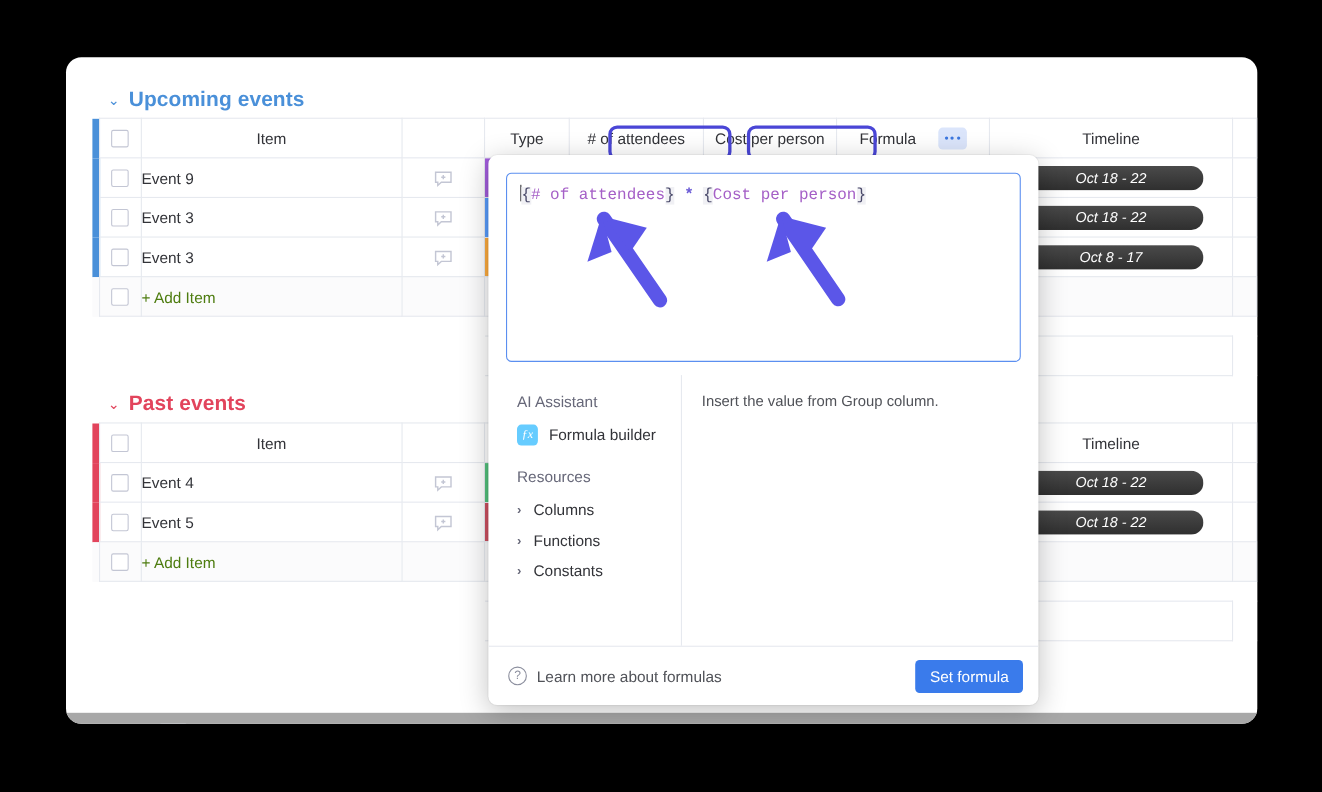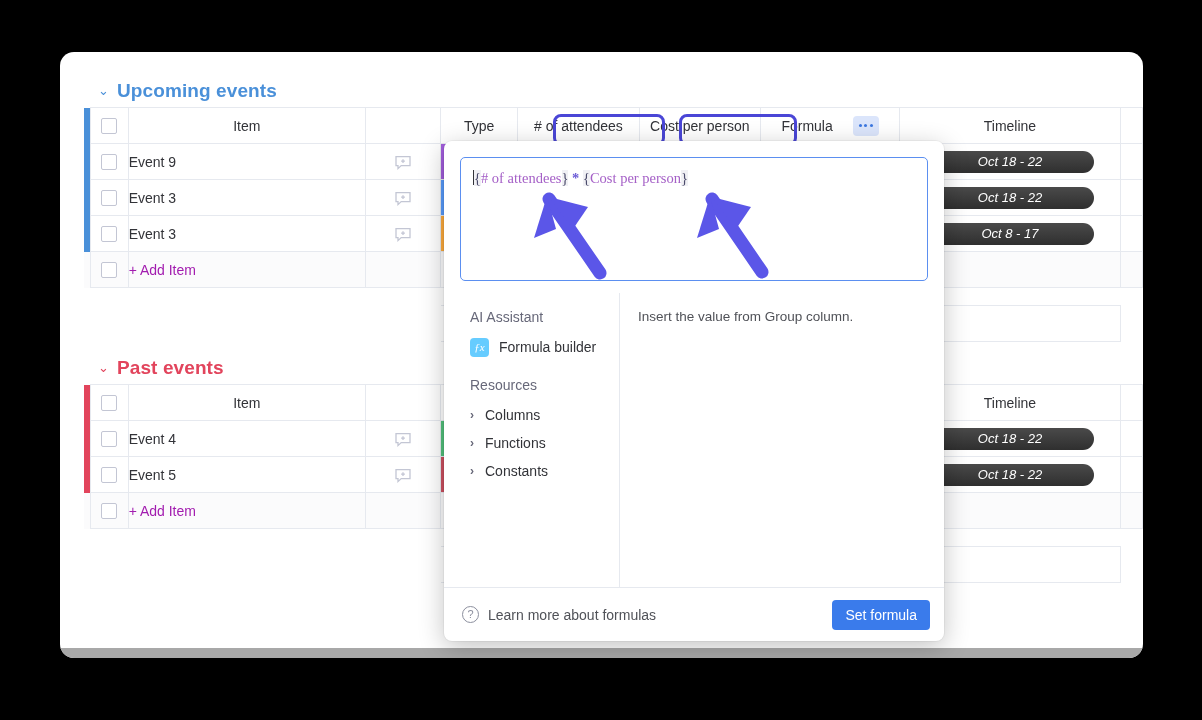--- a/index.html
+++ b/index.html
@@ -66,21 +66,21 @@
   .bar-red  { background: #e2445c; }
   .bar-blue-l { background: #9ec6e8; }
   .bar-red-l  { background: #f0a7b2; }
 
   .chk {
     width: 16px; height: 16px;
     border: 1px solid #c3c6d4; border-radius: 2px;
     background: #fff; margin: 0 auto;
   }
   .cell-item { padding-left: 22px; color: #323338; text-align: left; }
-  .cell-add  { padding-left: 22px; color: #a21caf; text-align: left; font-size: 14px; }
+  .cell-add  { padding-left: 22px; color: #4d7c0f; text-align: left; font-size: 14px; }
 
   .conv-icon { display: flex; align-items: center; justify-content: center; }
   .conv-icon svg { display: block; }
 
   .type-purple { background: #a25ddc; }
   .type-blue   { background: #579bfc; }
   .type-orange { background: #fdab3d; }
   .type-green  { background: #52c07b; }
   .type-red    { background: #cc5060; }
   .type-cell { position: relative; }
@@ -147,26 +147,26 @@
     width: 500px; height: 500px;
     background: #ffffff;
     border-radius: 8px;
     box-shadow: 0 6px 26px rgba(0,0,0,.24), 0 0 0 1px rgba(0,0,0,.04);
     display: flex; flex-direction: column;
     overflow: hidden;
   }
   .editor-wrap { padding: 16px 16px 12px 16px; }
   .editor {
     position: relative;
-    height: 124px;
+    height: 172px;
     border: 1px solid #5b8ff0;
     border-radius: 5px;
     background: #fff;
     padding: 10px 12px;
-    font-family: Liberation Serif, serif;
+    font-family: Liberation Mono, monospace;
     font-size: 14.5px;
     line-height: 20px;
     overflow: hidden;
   }
   .caret-bar {
     display: inline-block; width: 1px; height: 15px;
     background: #323338; vertical-align: -2px;
   }
   .tok-brace { color: #4a4a6a; background: #f0f0f4; }
   .tok-col   { color: #a560c7; }

